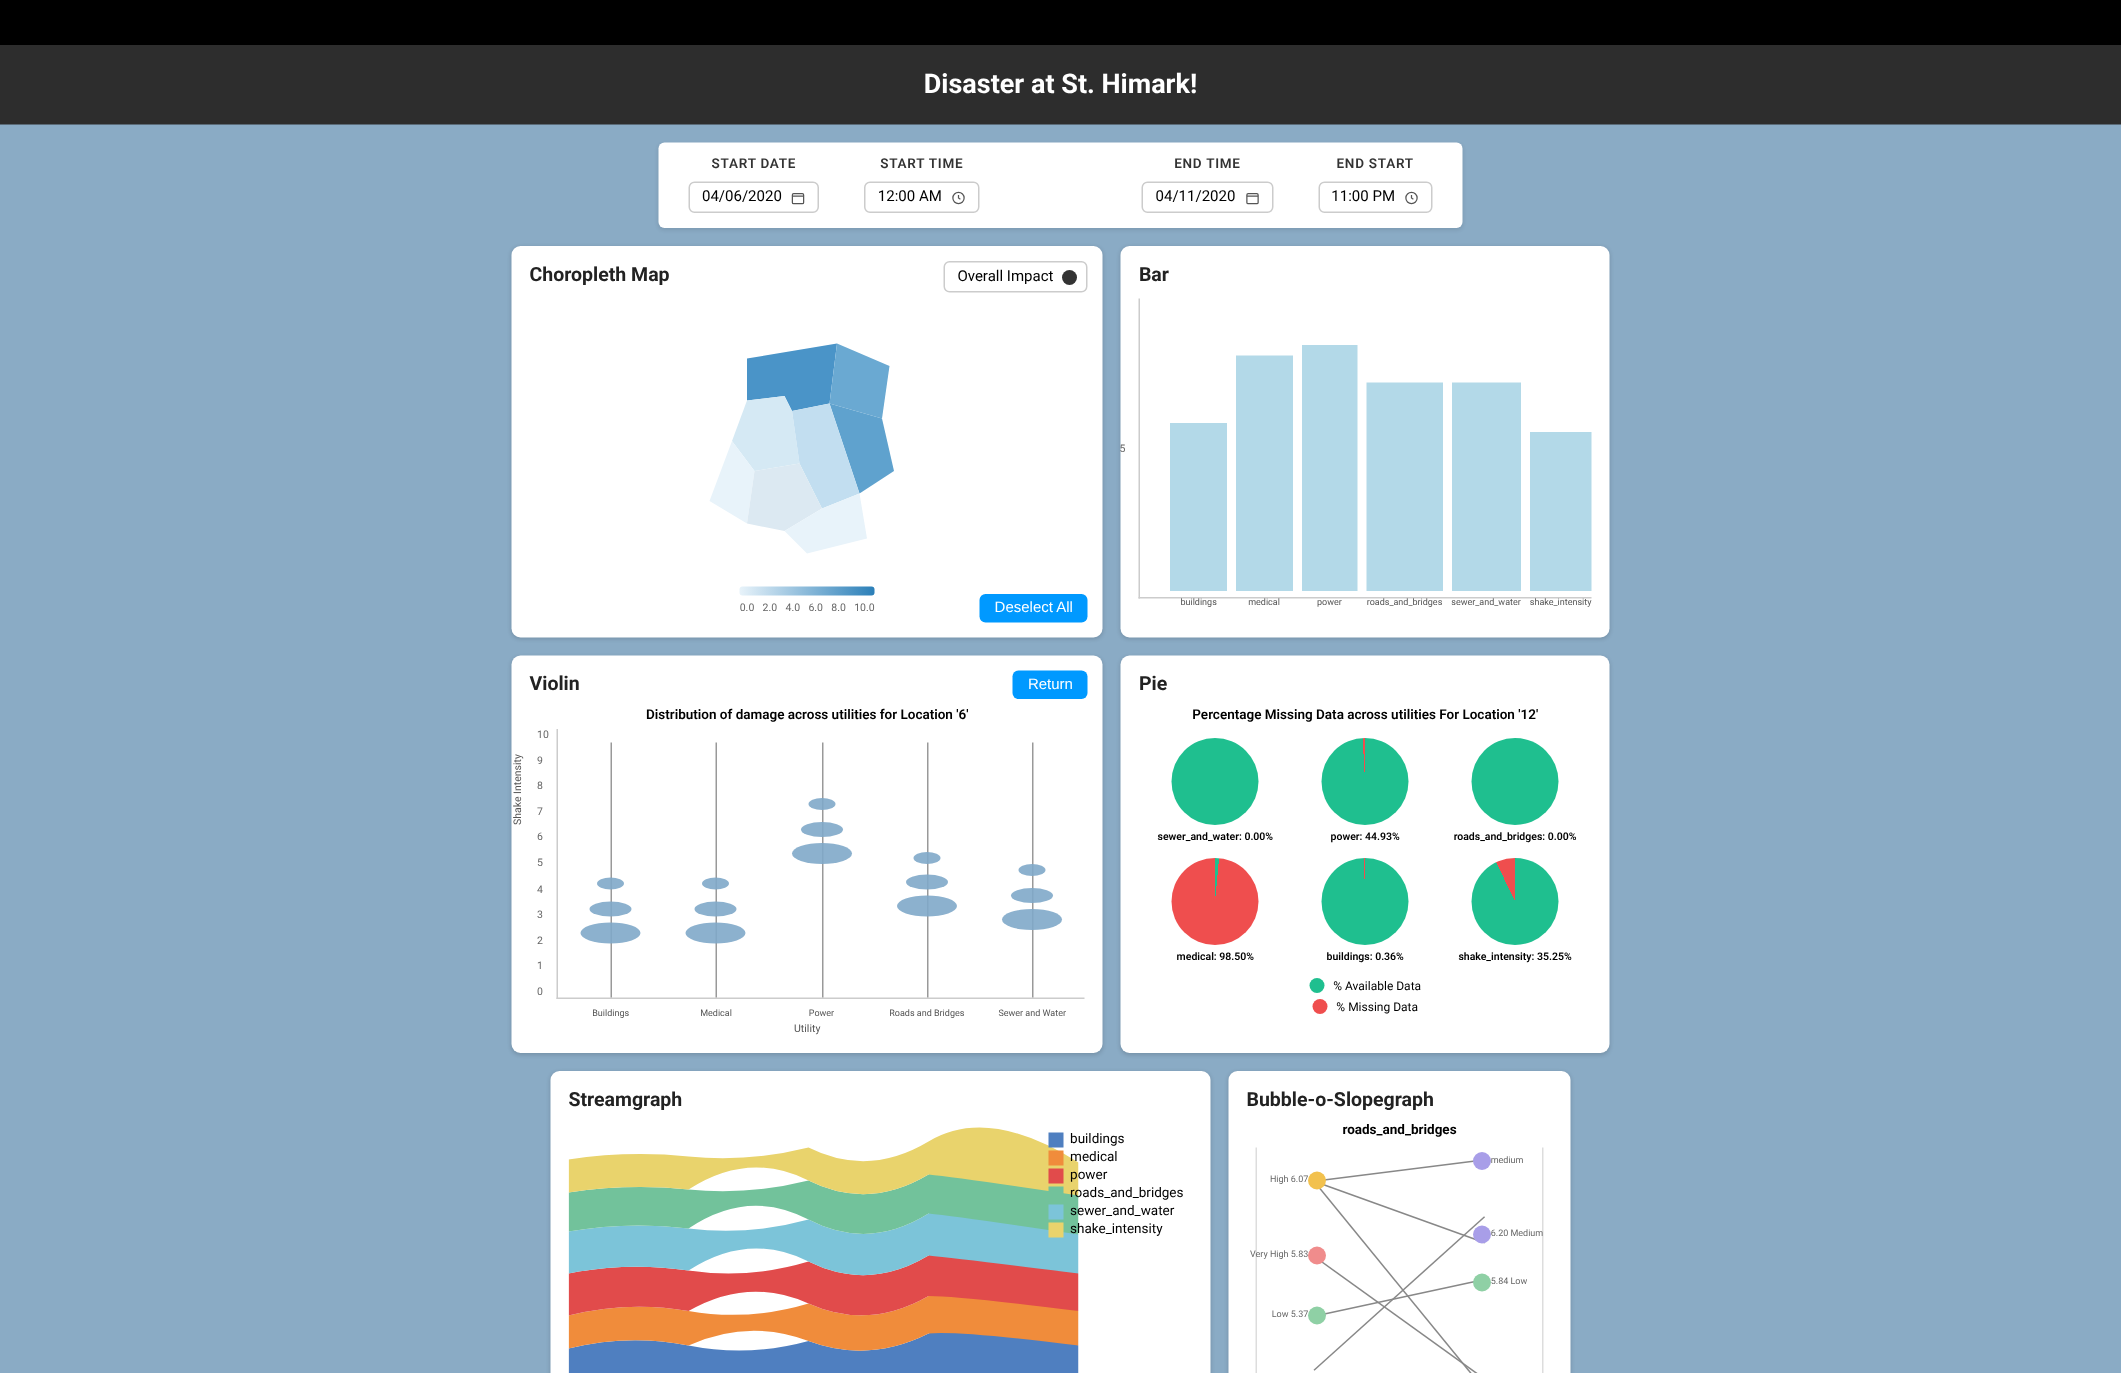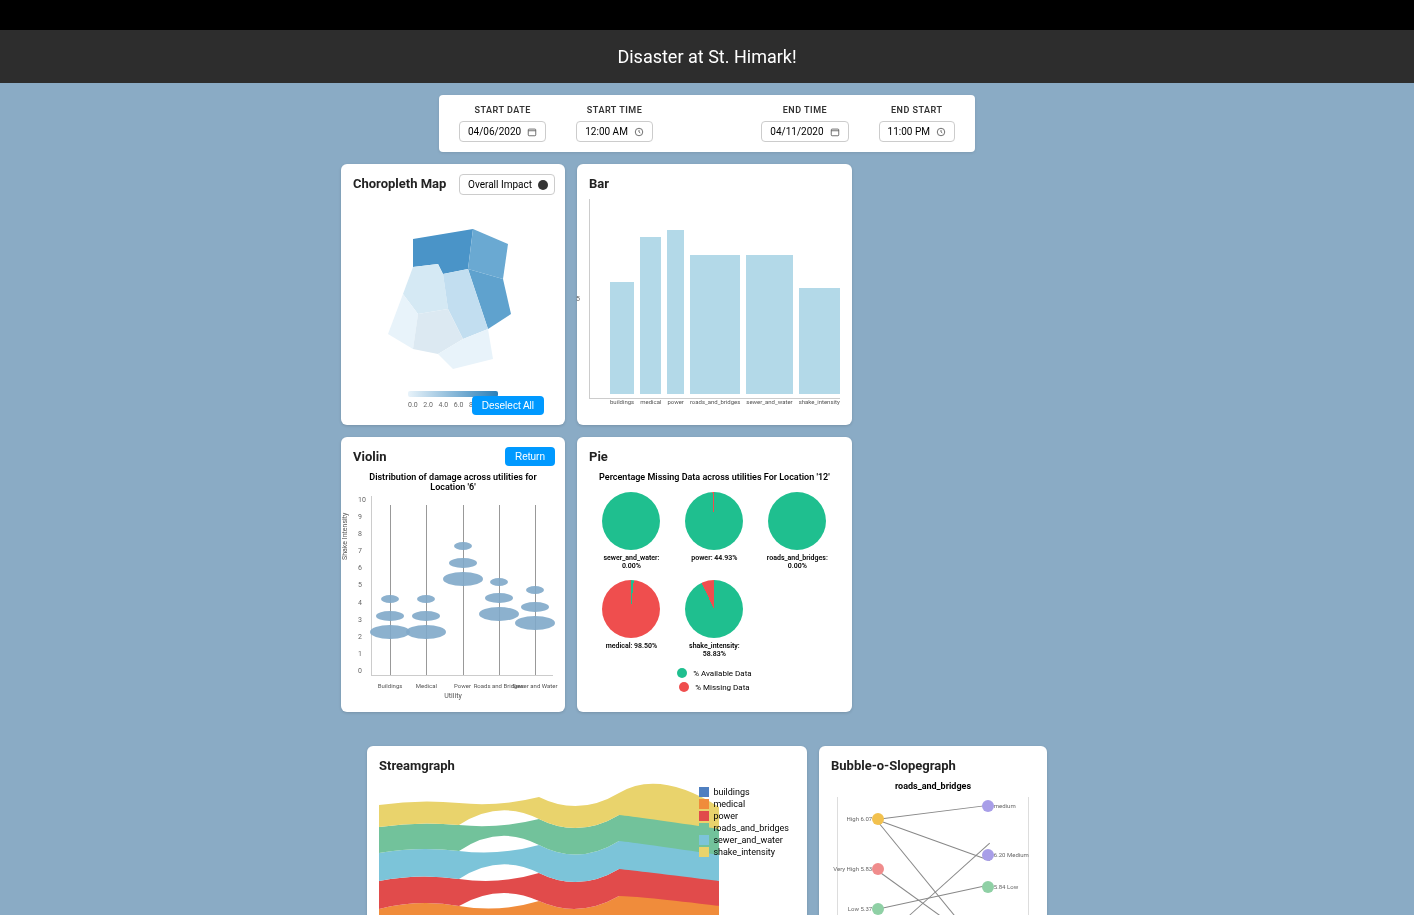--- a/index.html
+++ b/index.html
@@ -1,43 +1,43 @@
 <!DOCTYPE html>
 <html><head>
 <meta charset="utf-8">
 <style>
   * { box-sizing: border-box; margin: 0; padding: 0; }
   body { font-family: -apple-system, BlinkMacSystemFont, "Segoe UI", Roboto, sans-serif; background: #8aabc5; width: 1414px; }
   .topbar { background: #000; height: 30px; }
-  .header { background: #2d2d2d; color: #fff; text-align: center; padding: 16px; font-weight: 400; font-size: 18px; }
+  .header { background: #2d2d2d; color: #fff; text-align: center; padding: 16px; font-weight: 700; font-size: 18px; }
   .filter-bar { background: #fff; width: 536px; margin: 12px auto 0; border-radius: 4px; padding: 10px 20px; display: flex; justify-content: space-between; box-shadow: 0 1px 3px rgba(0,0,0,0.1); }
   .filter-group { display: flex; gap: 30px; }
   .filter-item { text-align: center; }
   .filter-label { font-size: 9px; font-weight: 600; letter-spacing: 0.5px; color: #333; margin-bottom: 6px; }
   .filter-input { border: 1px solid #ccc; border-radius: 4px; padding: 4px 8px; font-size: 10px; display: flex; align-items: center; gap: 6px; background: #fff; cursor: pointer; }
   .filter-input svg { width: 10px; height: 10px; }
-  .dashboard { width: 732px; margin: 12px auto 34px; display: grid; grid-template-columns: 1fr 1fr 1fr 1fr; gap: 12px; }
+  .dashboard { width: 732px; margin: 12px auto 12px; display: grid; grid-template-columns: 1fr; gap: 12px; }
   .panel { background: #fff; border-radius: 6px; padding: 12px; box-shadow: 0 1px 3px rgba(0,0,0,0.15); position: relative; }
   .panel-title { font-weight: 700; font-size: 13px; color: #222; margin-bottom: 8px; }
   .panel.choropleth { grid-column: 1; }
   .panel.bar { grid-column: 2; }
   .panel.violin { grid-column: 1; }
   .panel.pie { grid-column: 2; }
   .stream-chart-panel { background: #fff; border-radius: 6px; padding: 12px; box-shadow: 0 1px 3px rgba(0,0,0,0.15); flex: 0 0 440px; }
   .bubble-panel { background: #fff; border-radius: 6px; padding: 12px; box-shadow: 0 1px 3px rgba(0,0,0,0.15); flex: 1; }
   .row3 { display: flex; gap: 12px; width: 680px; margin: 0 auto 30px; }
 
   
   .dropdown { position: absolute; top: 10px; right: 10px; border: 1px solid #ccc; border-radius: 4px; font-size: 10px; padding: 4px 22px 4px 8px; background: #fff; cursor: pointer; }
   .dropdown::after { content: ''; position: absolute; right: 6px; top: 50%; width: 10px; height: 10px; transform: translateY(-50%); border-radius: 50%; background: #333; }
   .choromap { position: relative; width: 100%; height: 200px; display: flex; align-items: center; justify-content: center; }
   .choro-legend { text-align: center; font-size: 7px; color: #666; margin-top: -8px; }
   .choro-gradient { display: inline-block; width: 90px; height: 6px; background: linear-gradient(to right, #e8f3fa, #2b7fb8); border-radius: 2px; }
   .btn-blue { background: #0099ff; color: #fff; border: none; border-radius: 4px; font-size: 10px; padding: 4px 10px; cursor: pointer; }
-  .btn-deselect { position: absolute; bottom: 10px; right: 21px; text-align: center; }
+  .btn-deselect { position: absolute; bottom: 10px; right: 10px; text-align: center; }
   .btn-return { position: absolute; top: 10px; right: 10px; }
 
   
   .bar-chart { height: 200px; position: relative; display: flex; align-items: flex-end; gap: 6px; padding-left: 20px; border-left: 1px solid #ccc; border-bottom: 1px solid #ccc; }
   .bar-item { flex: 1; display: flex; flex-direction: column; align-items: center; }
   .bar-rect { width: 100%; background: #b3d9e8; }
   .bar-lbl { font-size: 6px; color: #555; margin-top: 4px; text-align: center; height: 0; overflow: visible; white-space: nowrap; }
   .y-ticks { position: absolute; left: -14px; top: 0; height: 100%; display: flex; flex-direction: column; justify-content: space-between; font-size: 7px; color: #666; }
 
   
@@ -262,22 +262,26 @@
         </div>
         <div class="pie-item">
           <div class="pie-circle" style="background: conic-gradient(rgb(31, 191, 143) 0deg, rgb(31, 191, 143) 360deg, rgb(239, 78, 78) 360deg, rgb(239, 78, 78) 360deg);"></div>
           <div class="pie-lbl">roads_and_bridges: 0.00%</div>
         </div>
         <div class="pie-item">
           <div class="pie-circle" style="background: conic-gradient(rgb(31, 191, 143) 0deg, rgb(31, 191, 143) 5.4deg, rgb(239, 78, 78) 5.4deg, rgb(239, 78, 78) 360deg);"></div>
           <div class="pie-lbl">medical: 98.50%</div>
         </div>
         <div class="pie-item">
+          <div class="pie-circle" style="background: conic-gradient(rgb(31, 191, 143) 0deg, rgb(31, 191, 143) 358.704deg, rgb(239, 78, 78) 358.704deg, rgb(239, 78, 78) 360deg);"></div>
+          <div class="pie-lbl">buildings: 0.36%</div>
+        </div>
+        <div class="pie-item">
           <div class="pie-circle" style="background: conic-gradient(rgb(31, 191, 143) 0deg, rgb(31, 191, 143) 334.44deg, rgb(239, 78, 78) 334.44deg, rgb(239, 78, 78) 360deg);"></div>
-          <div class="pie-lbl">shake_intensity: 58.83%</div>
+          <div class="pie-lbl">shake_intensity: 35.25%</div>
         </div>
       </div>
     <div class="pie-legend">
       <div class="pie-legend-row">
           <div class="pie-legend-dot" style="background:#1fbf8f"></div>
           <span>% Available Data</span>
         </div>
       <div class="pie-legend-row">
           <div class="pie-legend-dot" style="background:#ef4e4e"></div>
           <span>% Missing Data</span>

